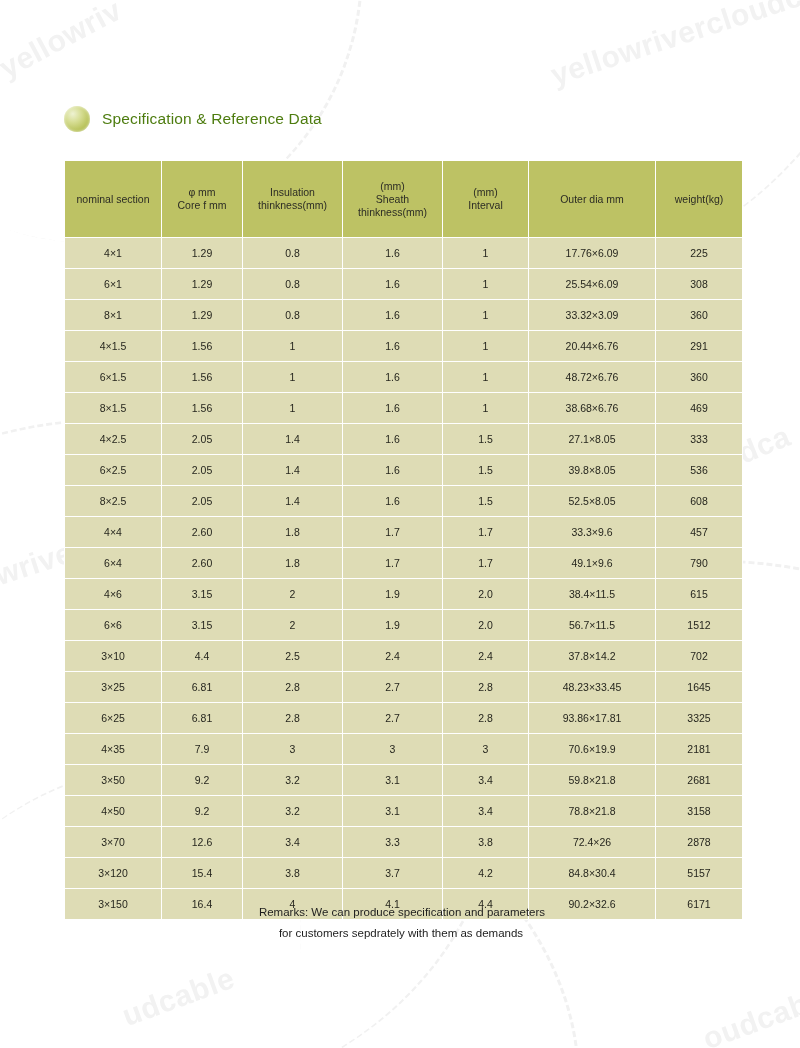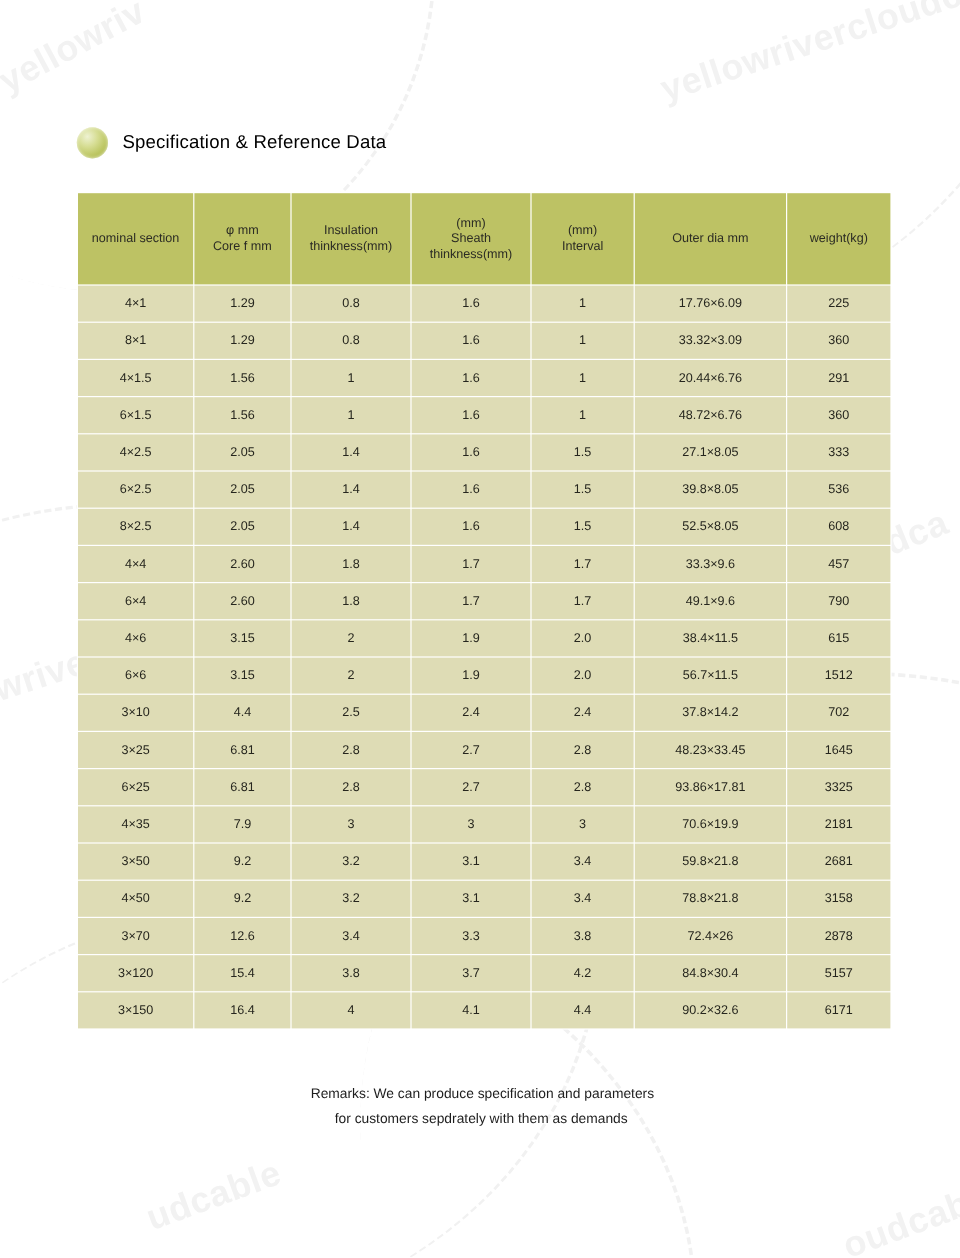--- a/index.html
+++ b/index.html
@@ -53,21 +53,21 @@
   #bullet-sphere {
     width: 26px;
     height: 26px;
     border-radius: 50%;
     background:
       radial-gradient(circle at 34% 30%, #eef2d2 0%, #d6dd93 34%, #b9c35c 68%, #a2ad49 100%);
     box-shadow: inset 0 0 3px rgba(255,255,255,.8);
     flex: 0 0 auto;
   }
   #page-title {
-    color: #000000;
+    color: #4d7c0f;
     font-size: 15.5px;
     font-weight: 400;
     letter-spacing: .15px;
     white-space: nowrap;
   }
 
   
   #spec-table-wrap {
     position: absolute;
     left: 64px;
@@ -196,20 +196,29 @@
         <tr>
           <td class="col-0">4×1</td>
           <td class="col-1">1.29</td>
           <td class="col-2">0.8</td>
           <td class="col-3">1.6</td>
           <td class="col-4">1</td>
           <td class="col-5">17.76×6.09</td>
           <td class="col-6">225</td>
         </tr>
         <tr>
+          <td class="col-0">6×1</td>
+          <td class="col-1">1.29</td>
+          <td class="col-2">0.8</td>
+          <td class="col-3">1.6</td>
+          <td class="col-4">1</td>
+          <td class="col-5">25.54×6.09</td>
+          <td class="col-6">308</td>
+        </tr>
+        <tr>
           <td class="col-0">8×1</td>
           <td class="col-1">1.29</td>
           <td class="col-2">0.8</td>
           <td class="col-3">1.6</td>
           <td class="col-4">1</td>
           <td class="col-5">33.32×3.09</td>
           <td class="col-6">360</td>
         </tr>
         <tr>
           <td class="col-0">4×1.5</td>
@@ -221,20 +230,29 @@
           <td class="col-6">291</td>
         </tr>
         <tr>
           <td class="col-0">6×1.5</td>
           <td class="col-1">1.56</td>
           <td class="col-2">1</td>
           <td class="col-3">1.6</td>
           <td class="col-4">1</td>
           <td class="col-5">48.72×6.76</td>
           <td class="col-6">360</td>
+        </tr>
+        <tr>
+          <td class="col-0">8×1.5</td>
+          <td class="col-1">1.56</td>
+          <td class="col-2">1</td>
+          <td class="col-3">1.6</td>
+          <td class="col-4">1</td>
+          <td class="col-5">38.68×6.76</td>
+          <td class="col-6">469</td>
         </tr>
         <tr>
           <td class="col-0">4×2.5</td>
           <td class="col-1">2.05</td>
           <td class="col-2">1.4</td>
           <td class="col-3">1.6</td>
           <td class="col-4">1.5</td>
           <td class="col-5">27.1×8.05</td>
           <td class="col-6">333</td>
         </tr>

